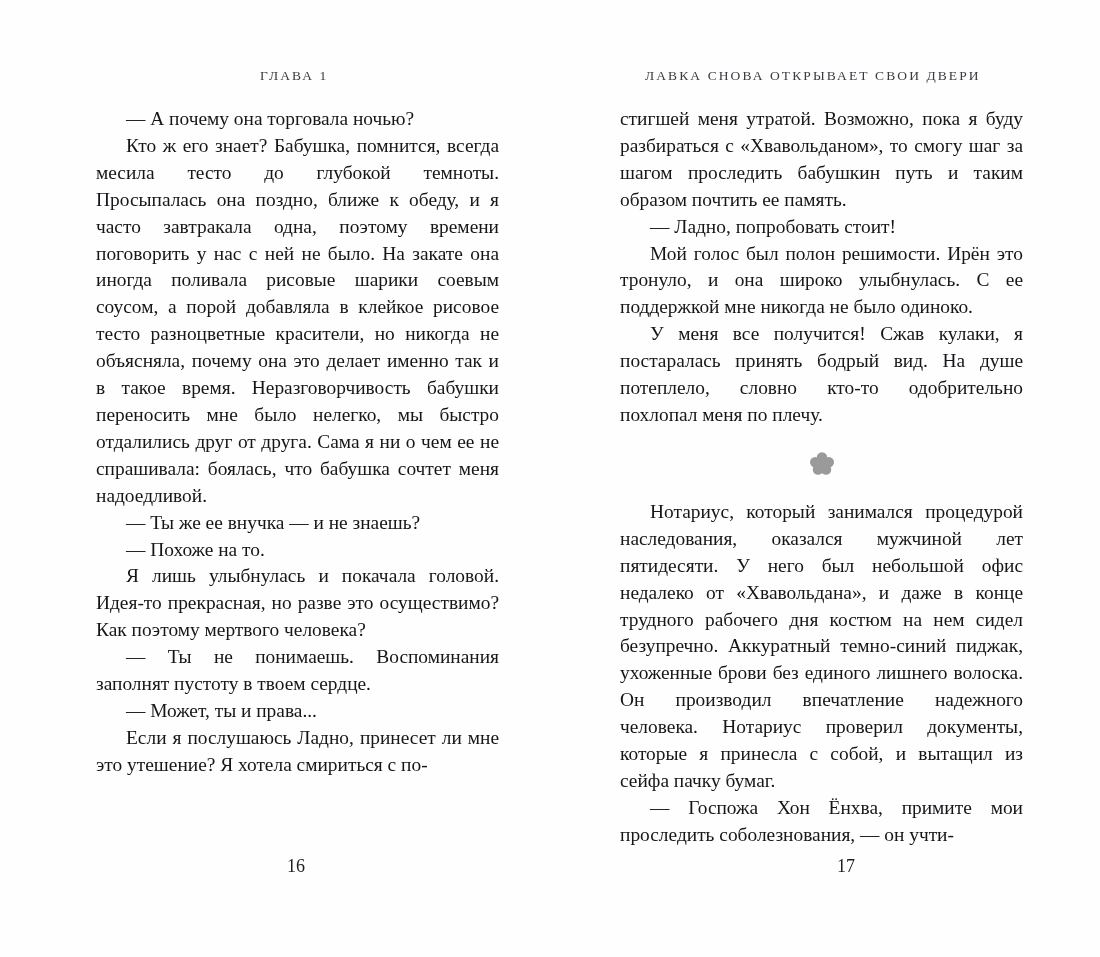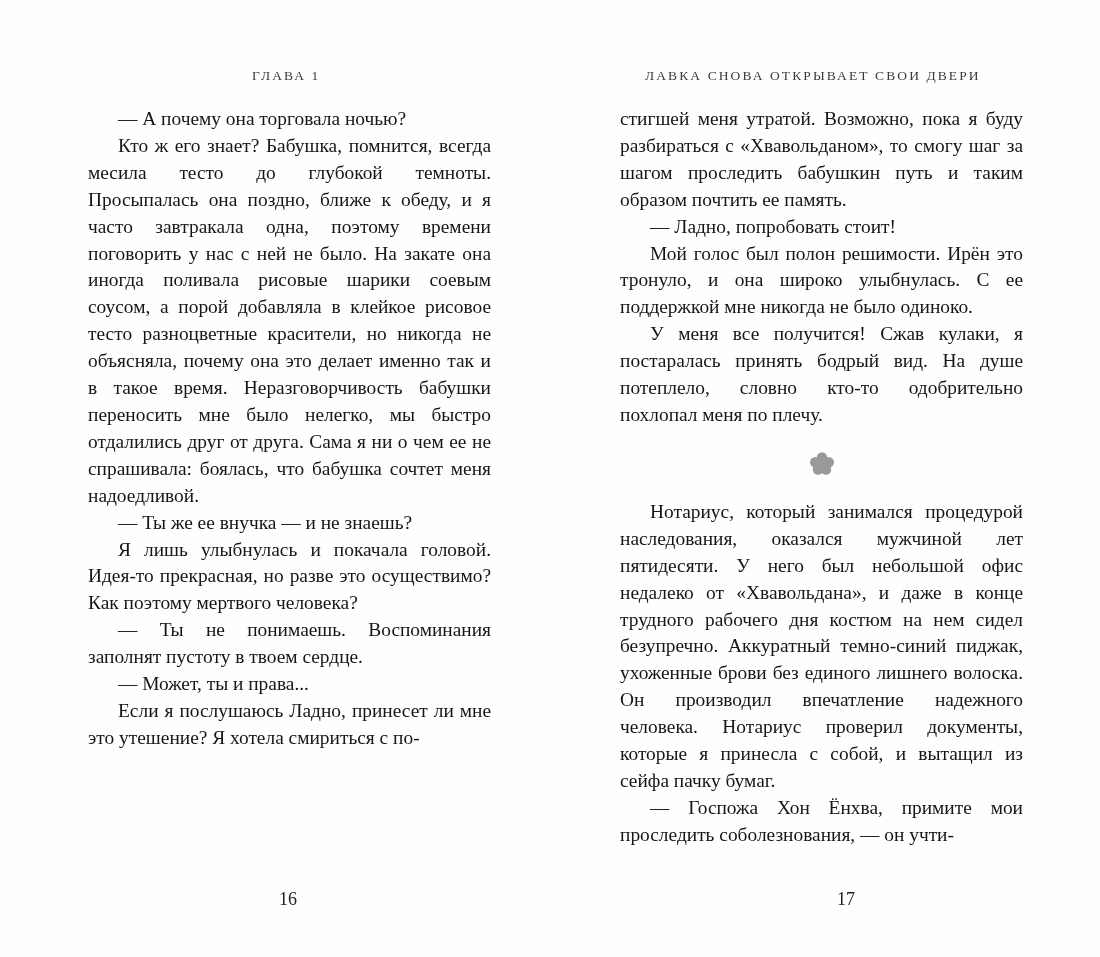--- a/index.html
+++ b/index.html
@@ -20,21 +20,21 @@
     width: 1100px;
     height: 957px;
     background: #fefefe;
   }
 
   .page {
     position: absolute;
     top: 0;
     height: 957px;
   }
-  .page-left  { left: 8px;   width: 550px; }
+  .page-left  { left: 16px;   width: 550px; }
   .page-right { left: 550px; width: 550px; }
 
   
   .running-head {
     position: absolute;
     top: 68px;
     font-family: "Liberation Serif", "DejaVu Serif", serif;
     font-size: 13.5px;
     letter-spacing: 2.1px;
     color: #3a3a42;
@@ -84,38 +84,38 @@
   .ornament svg { display: block; }
 
   
   .folio {
     position: absolute;
     top: 856px;
     font-size: 18px;
     color: #1d1d22;
     text-align: center;
     width: 60px;
-    margin-top: 33px;
   }
   .page-left  .folio { left: 250px; }
   .page-right .folio { left: 266px; }
 </style>
 </head>
 <body>
 
 <div class="spread">
 
   <div class="page page-left">
 
     <div class="running-head">Глава 1</div>
 
     <div class="column">
       <p class="dialogue">— А почему она торговала ночью?</p>
       <p>Кто ж его знает? Бабушка, помнится, всегда месила тесто до глубокой темноты. Просыпалась она поздно, ближе к обеду, и я часто завтракала одна, поэтому времени поговорить у нас с ней не было. На закате она иногда поливала рисовые шарики соевым соусом, а порой добавляла в клейкое рисовое тесто разноцветные красители, но никогда не объясняла, почему она это делает именно так и в такое время. Неразговорчивость бабушки переносить мне было нелегко, мы быстро отдалились друг от друга. Сама я ни о чем ее не спрашивала: боялась, что бабушка сочтет меня надоедливой.</p>
       <p class="dialogue">— Ты же ее внучка — и не знаешь?</p>
+      <p class="dialogue">— Похоже на то.</p>
       <p>Я лишь улыбнулась и покачала головой. Идея-то прекрасная, но разве это осуществимо? Как поэтому мертвого человека?</p>
       <p class="dialogue">— Ты не понимаешь. Воспоминания заполнят пустоту в твоем сердце.</p>
       <p class="dialogue">— Может, ты и права...</p>
       <p>Если я послушаюсь Ладно, принесет ли мне это утешение? Я хотела смириться с по-</p>
     </div>
 
     <div class="folio">16</div>
   </div>
 
   <div class="page page-right">

